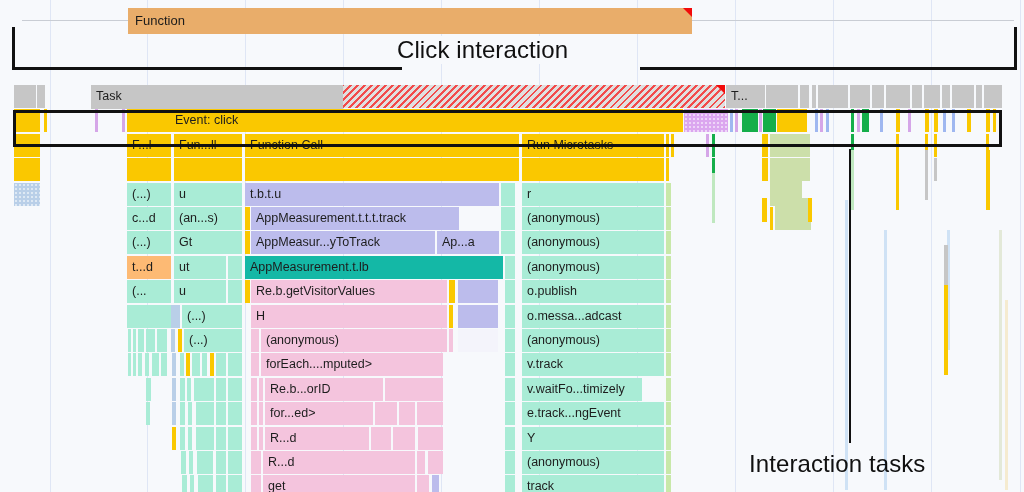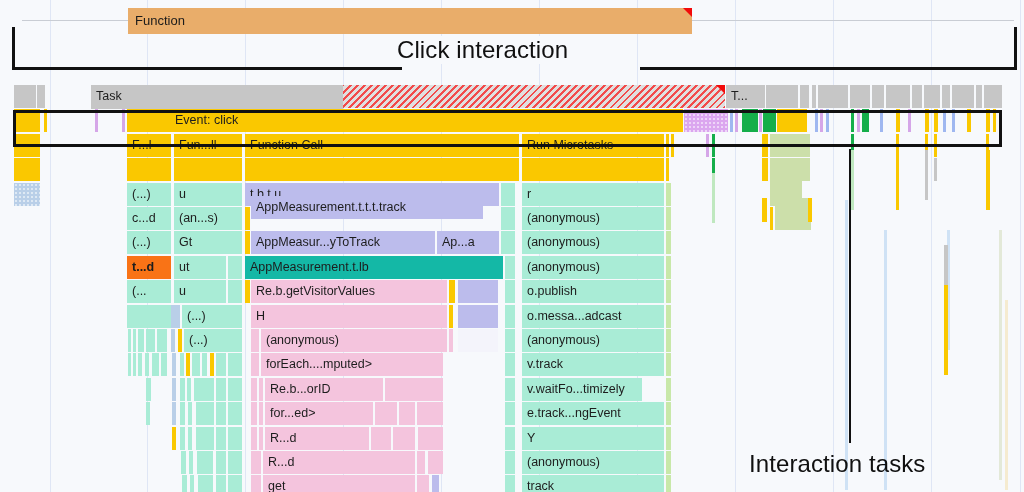--- a/index.html
+++ b/index.html
@@ -139,35 +139,35 @@
       <div class="bar" style="left: 127px; top: 97.6px; width: 44px; height: 23px; background: rgb(169, 236, 214);">(...)</div>
       <div class="bar" style="left: 174px; top: 97.6px; width: 68px; height: 23px; background: rgb(169, 236, 214);">u</div>
       <div class="bar" style="left: 245px; top: 97.6px; width: 254px; height: 23px; background: rgb(188, 188, 236);">t.b.t.u</div>
       <div class="bar nolabel" style="left: 501px; top: 97.6px; width: 14px; height: 23px; background: rgb(169, 236, 214);"></div>
       <div class="bar" style="left: 522px; top: 97.6px; width: 142px; height: 23px; background: rgb(169, 236, 214);">r</div>
       <div class="bar nolabel" style="left: 666px; top: 97.6px; width: 5px; height: 23px; background: rgb(200, 232, 169);"></div>
       <div class="bar nolabel" style="left: 770px; top: 97.6px; width: 32px; height: 23px; background: rgb(204, 223, 170);"></div>
       <div class="bar" style="left: 127px; top: 122px; width: 44px; height: 23px; background: rgb(169, 236, 214);">c...d</div>
       <div class="bar" style="left: 174px; top: 122px; width: 68px; height: 23px; background: rgb(169, 236, 214);">(an...s)</div>
       <div class="bar nolabel" style="left: 245px; top: 122px; width: 5px; height: 23px; background: rgb(250, 200, 0);"></div>
-      <div class="bar" style="left: 251px; top: 111px; width: 232px; height: 23px; background: rgb(188, 188, 236);">AppMeasurement.t.t.t.track</div>
+      <div class="bar" style="left: 251px; top: 122px; width: 208px; height: 23px; background: rgb(188, 188, 236);">AppMeasurement.t.t.t.track</div>
       <div class="bar nolabel" style="left: 501px; top: 122px; width: 14px; height: 23px; background: rgb(169, 236, 214);"></div>
       <div class="bar" style="left: 522px; top: 122px; width: 142px; height: 23px; background: rgb(169, 236, 214);">(anonymous)</div>
       <div class="bar nolabel" style="left: 666px; top: 122px; width: 5px; height: 23px; background: rgb(200, 232, 169);"></div>
       <div class="bar nolabel" style="left: 770px; top: 122px; width: 3px; height: 23px; background: rgb(250, 200, 0);"></div>
       <div class="bar nolabel" style="left: 775px; top: 122px; width: 36px; height: 23px; background: rgb(204, 223, 170);"></div>
       <div class="bar" style="left: 127px; top: 146.4px; width: 44px; height: 23px; background: rgb(169, 236, 214);">(...)</div>
       <div class="bar" style="left: 174px; top: 146.4px; width: 68px; height: 23px; background: rgb(169, 236, 214);">Gt</div>
       <div class="bar nolabel" style="left: 245px; top: 146.4px; width: 5px; height: 23px; background: rgb(250, 200, 0);"></div>
       <div class="bar" style="left: 251px; top: 146.4px; width: 184px; height: 23px; background: rgb(188, 188, 236);">AppMeasur...yToTrack</div>
       <div class="bar" style="left: 437px; top: 146.4px; width: 62px; height: 23px; background: rgb(188, 188, 236);">Ap...a</div>
       <div class="bar nolabel" style="left: 501px; top: 146.4px; width: 14px; height: 23px; background: rgb(169, 236, 214);"></div>
       <div class="bar" style="left: 522px; top: 146.4px; width: 142px; height: 23px; background: rgb(169, 236, 214);">(anonymous)</div>
       <div class="bar nolabel" style="left: 666px; top: 146.4px; width: 5px; height: 23px; background: rgb(200, 232, 169);"></div>
-      <div class="bar" style="left: 127px; top: 170.8px; width: 44px; height: 23px; background: #f97316; font-weight: bold;">t...d</div>
+      <div class="bar" style="left: 127px; top: 170.8px; width: 44px; height: 23px; background: #fdba74;">t...d</div>
       <div class="bar" style="left: 174px; top: 170.8px; width: 52px; height: 23px; background: rgb(169, 236, 214);">ut</div>
       <div class="bar nolabel" style="left: 228px; top: 170.8px; width: 14px; height: 23px; background: rgb(169, 236, 214);"></div>
       <div class="bar" style="left: 245px; top: 170.8px; width: 258px; height: 23px; background: #14b8a6;">AppMeasurement.t.lb</div>
       <div class="bar nolabel" style="left: 505px; top: 170.8px; width: 10px; height: 23px; background: rgb(169, 236, 214);"></div>
       <div class="bar" style="left: 522px; top: 170.8px; width: 142px; height: 23px; background: rgb(169, 236, 214);">(anonymous)</div>
       <div class="bar nolabel" style="left: 666px; top: 170.8px; width: 5px; height: 23px; background: rgb(200, 232, 169);"></div>
       <div class="bar" style="left: 127px; top: 195.2px; width: 44px; height: 23px; background: rgb(169, 236, 214);">(...</div>
       <div class="bar" style="left: 174px; top: 195.2px; width: 52px; height: 23px; background: rgb(169, 236, 214);">u</div>
       <div class="bar nolabel" style="left: 228px; top: 195.2px; width: 14px; height: 23px; background: rgb(169, 236, 214);"></div>
       <div class="bar nolabel" style="left: 245px; top: 195.2px; width: 5px; height: 23px; background: rgb(250, 200, 0);"></div>

